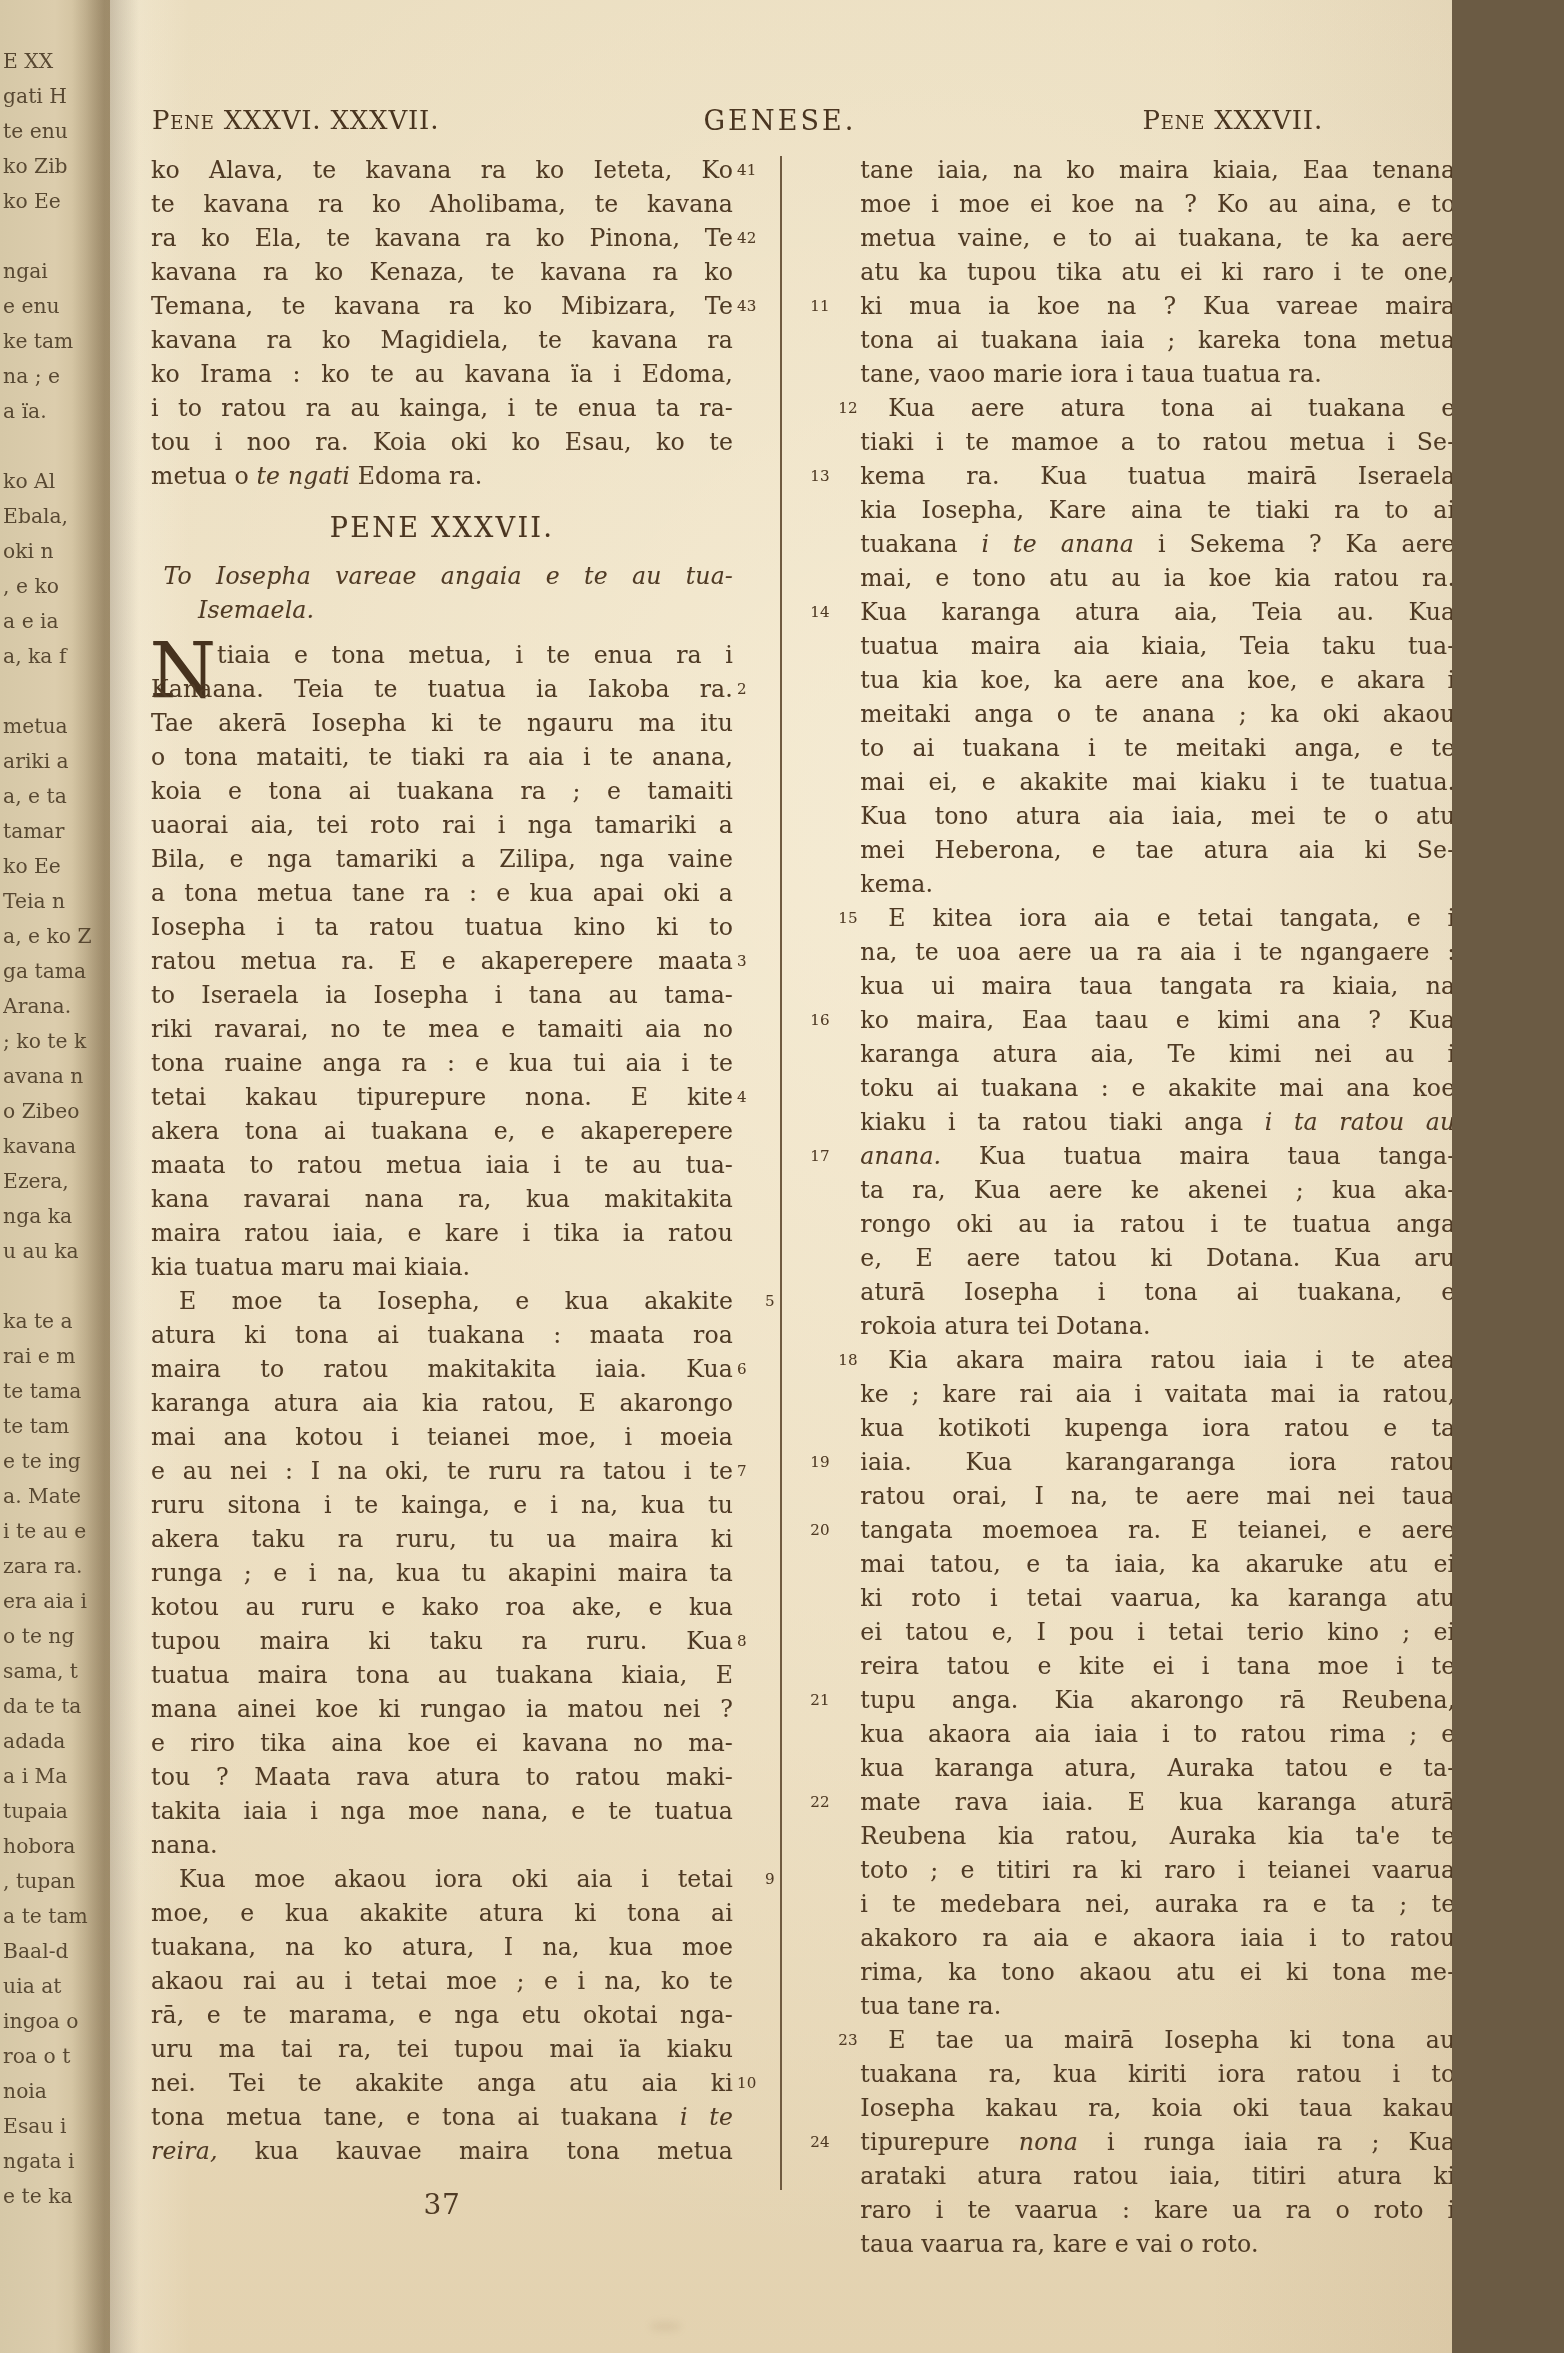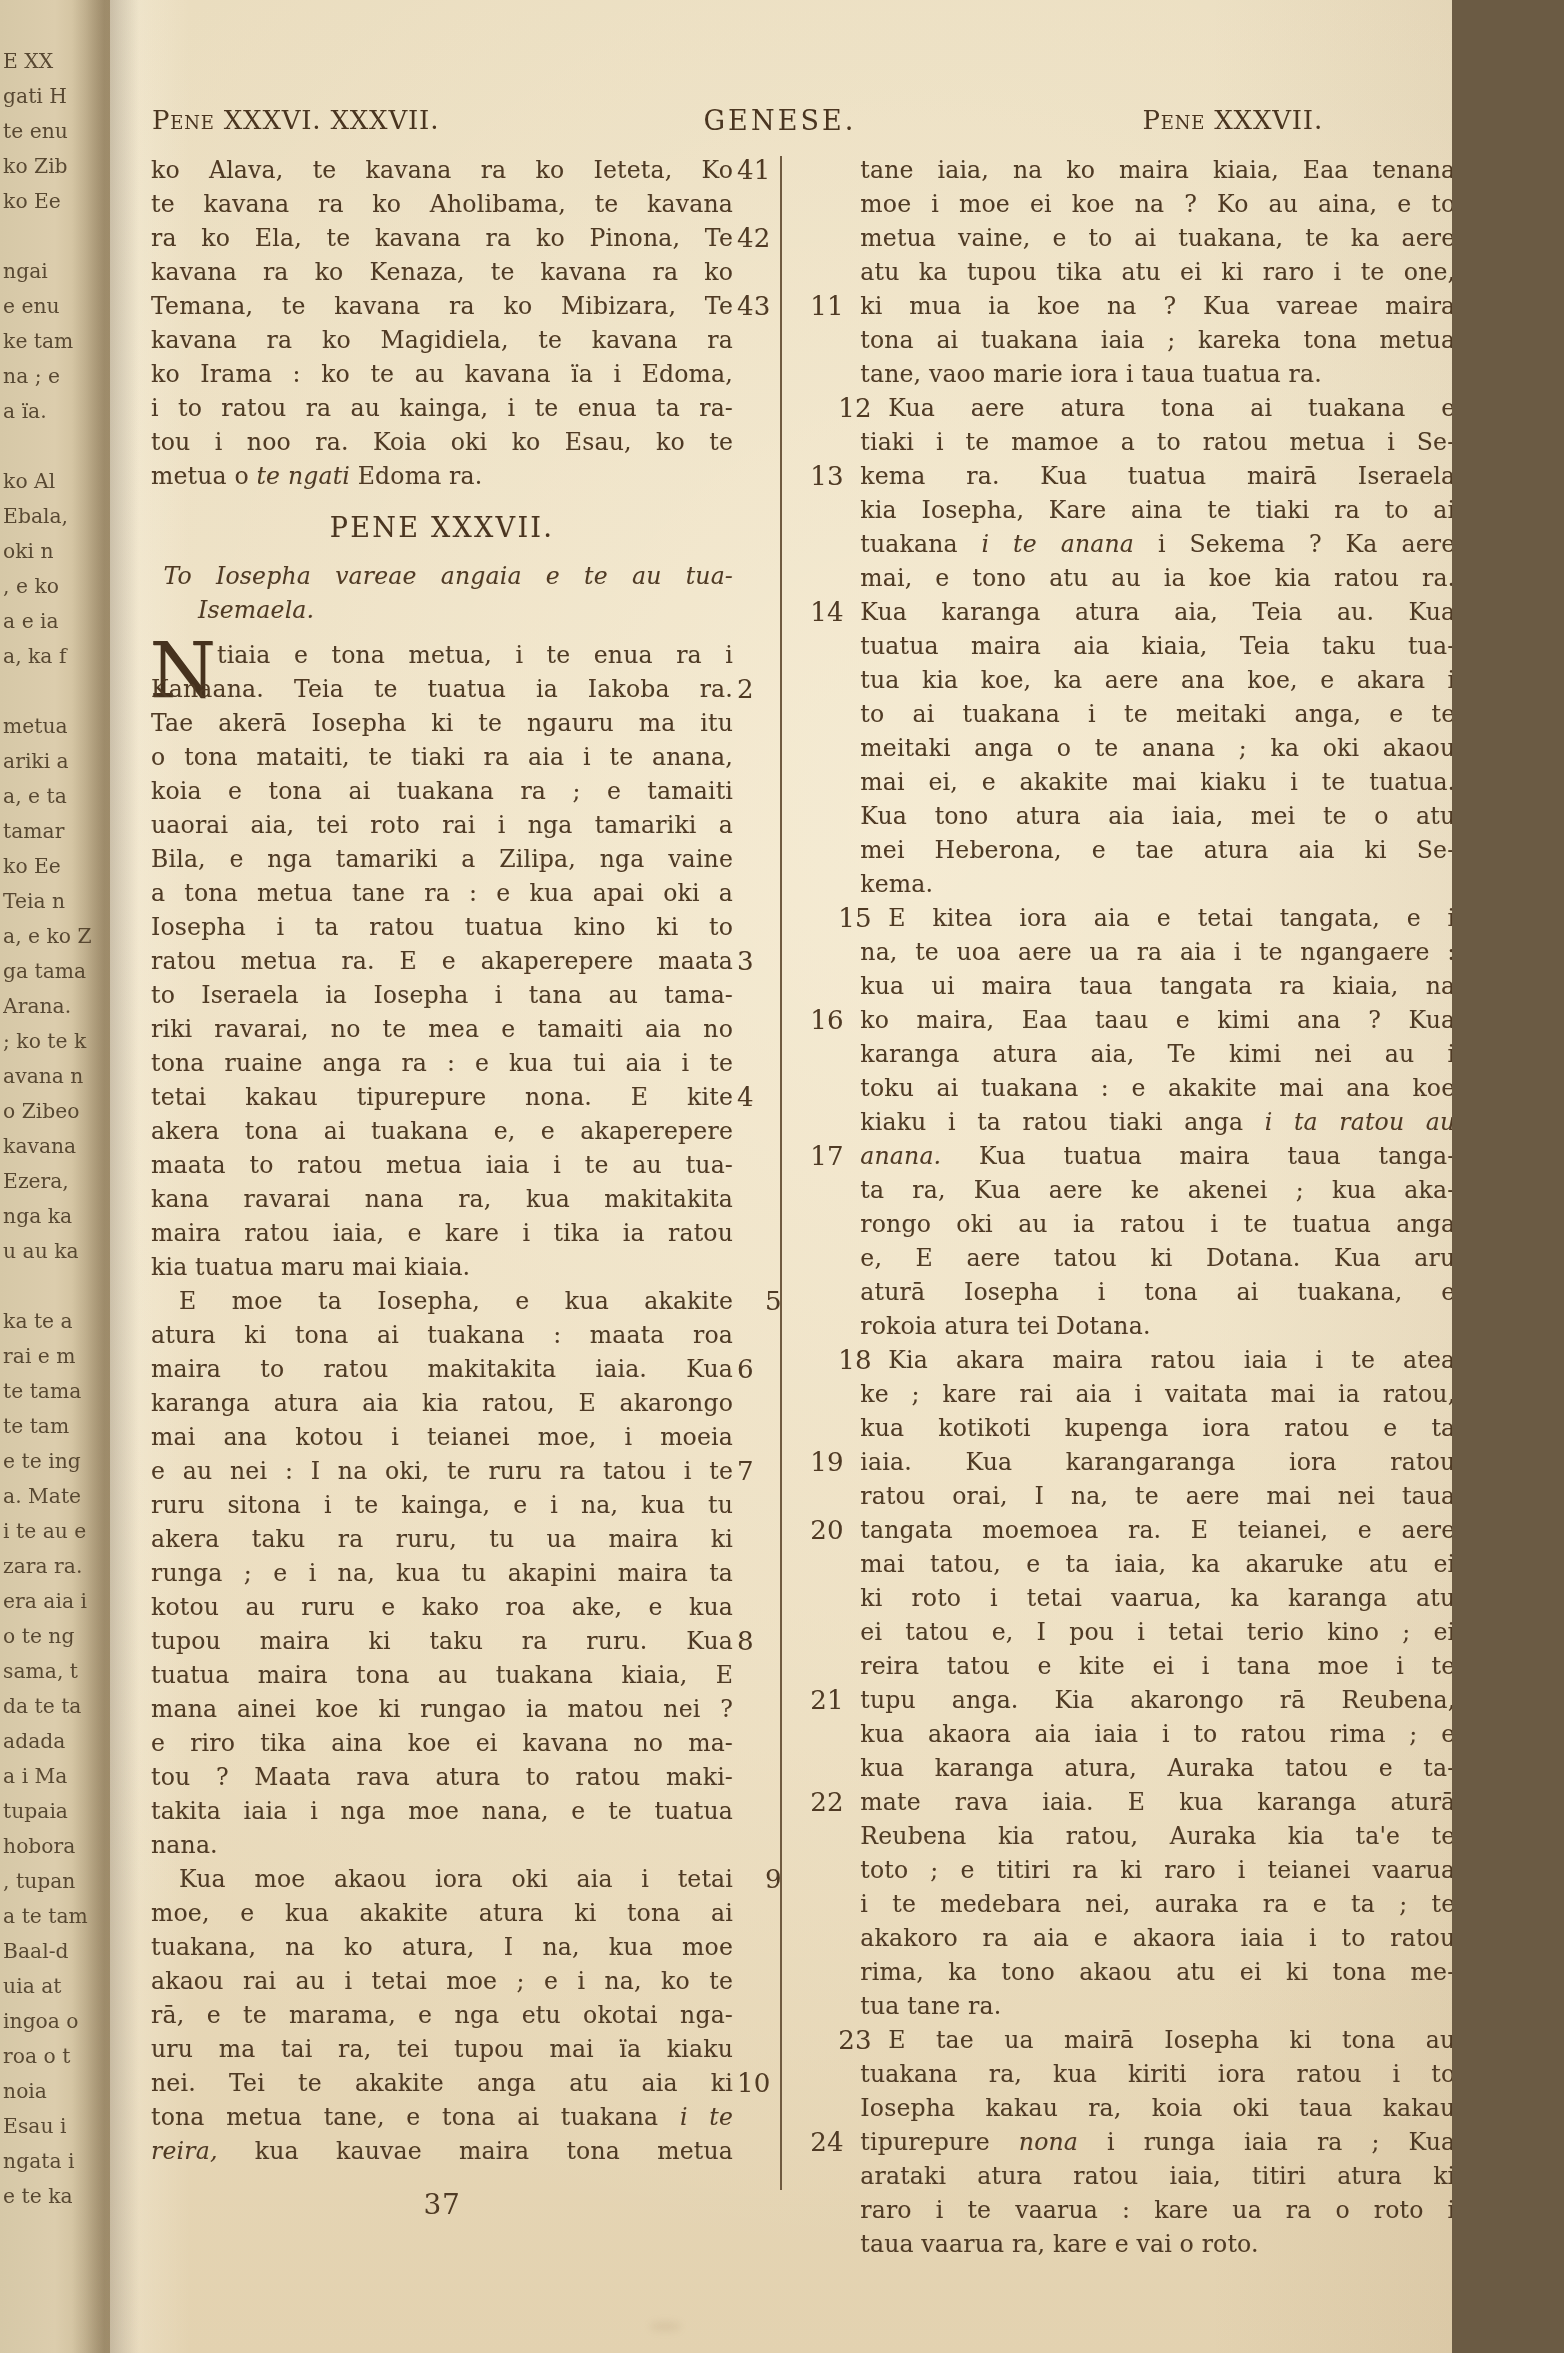--- a/index.html
+++ b/index.html
@@ -39,21 +39,21 @@
   .ln.e{text-align-last:left;}
   .ln.i{text-indent:28px;}
   .ln.it1{font-style:italic;padding-left:12.5px;}
   .ln.it2{font-style:italic;padding-left:47px;}
   .ln.dc{padding-left:66px;}
   .chap{height:66px;line-height:69px;text-align:center;font-size:27px;letter-spacing:2.3px;color:#4a3520;
       text-shadow:0.3px 0.4px 0 rgba(80,60,38,.22);}
   .bodyblock{position:relative;margin-top:11px;}
   .drop{position:absolute;left:-1.6px;top:-4.7px;font-size:76px;line-height:76px;color:#46321e;
       text-shadow:0.5px 0.5px 0 rgba(80,60,38,.28);}
-  .vnum{position:absolute;top:0;font-size:26px;line-height:34px;text-align:left;
+  .vnum{position:absolute;top:0;font-size:15px;line-height:34px;text-align:left;
       text-shadow:0.3px 0.4px 0 rgba(80,60,38,.22);}
   .vL{right:-45px;width:41px;}
   .vR{left:-50px;width:45px;}
   .folio{margin-top:20.3px;text-align:center;font-size:28px;letter-spacing:0.8px;}
   
   .speck{position:absolute;pointer-events:none;}
   .s1{left:1396px;top:55px;width:13.3px;height:7px;background:#43301d;border-radius:50%;
       transform:rotate(-16deg);opacity:.88;}
   .s2{left:1340px;top:473px;width:6.3px;height:4.7px;background:#5a452c;border-radius:50%;opacity:.55;}
   .s3{left:1363px;top:878px;width:52px;height:15.6px;background:rgba(140,110,70,.12);
@@ -216,22 +216,22 @@
           <div class="ln e">tane, vaoo marie iora i taua tuatua ra.</div>
           <div class="ln i">Kua aere atura tona ai tuakana e<span class="vnum vR">12</span></div>
           <div class="ln">tiaki i te mamoe a to ratou metua i Se-</div>
           <div class="ln">kema ra.   Kua tuatua mairā Iseraela<span class="vnum vR">13</span></div>
           <div class="ln">kia Iosepha, Kare aina te tiaki ra to ai</div>
           <div class="ln">tuakana <i>i te anana</i> i Sekema ?  Ka aere</div>
           <div class="ln">mai, e tono atu au ia koe kia ratou ra.</div>
           <div class="ln">Kua karanga atura aia, Teia au.   Kua<span class="vnum vR">14</span></div>
           <div class="ln">tuatua maira aia kiaia, Teia taku tua-</div>
           <div class="ln">tua kia koe, ka aere ana koe, e akara i</div>
+          <div class="ln">meitaki anga o te anana ;  ka oki akaou</div>
           <div class="ln">to ai tuakana i te meitaki anga, e te</div>
-          <div class="ln">meitaki anga o te anana ;  ka oki akaou</div>
           <div class="ln">mai ei, e akakite mai kiaku i te tuatua.</div>
           <div class="ln">Kua tono atura aia iaia, mei te o atu</div>
           <div class="ln">mei Heberona, e tae atura aia ki Se-</div>
           <div class="ln e">kema.</div>
           <div class="ln i">E kitea iora aia e tetai tangata, e i<span class="vnum vR">15</span></div>
           <div class="ln">na, te uoa aere ua ra aia i te ngangaere :</div>
           <div class="ln">kua ui maira taua tangata ra kiaia, na</div>
           <div class="ln">ko maira, Eaa taau e kimi ana ?  Kua<span class="vnum vR">16</span></div>
           <div class="ln">karanga atura aia, Te kimi nei au i</div>
           <div class="ln">toku ai tuakana :  e akakite mai ana koe</div>

